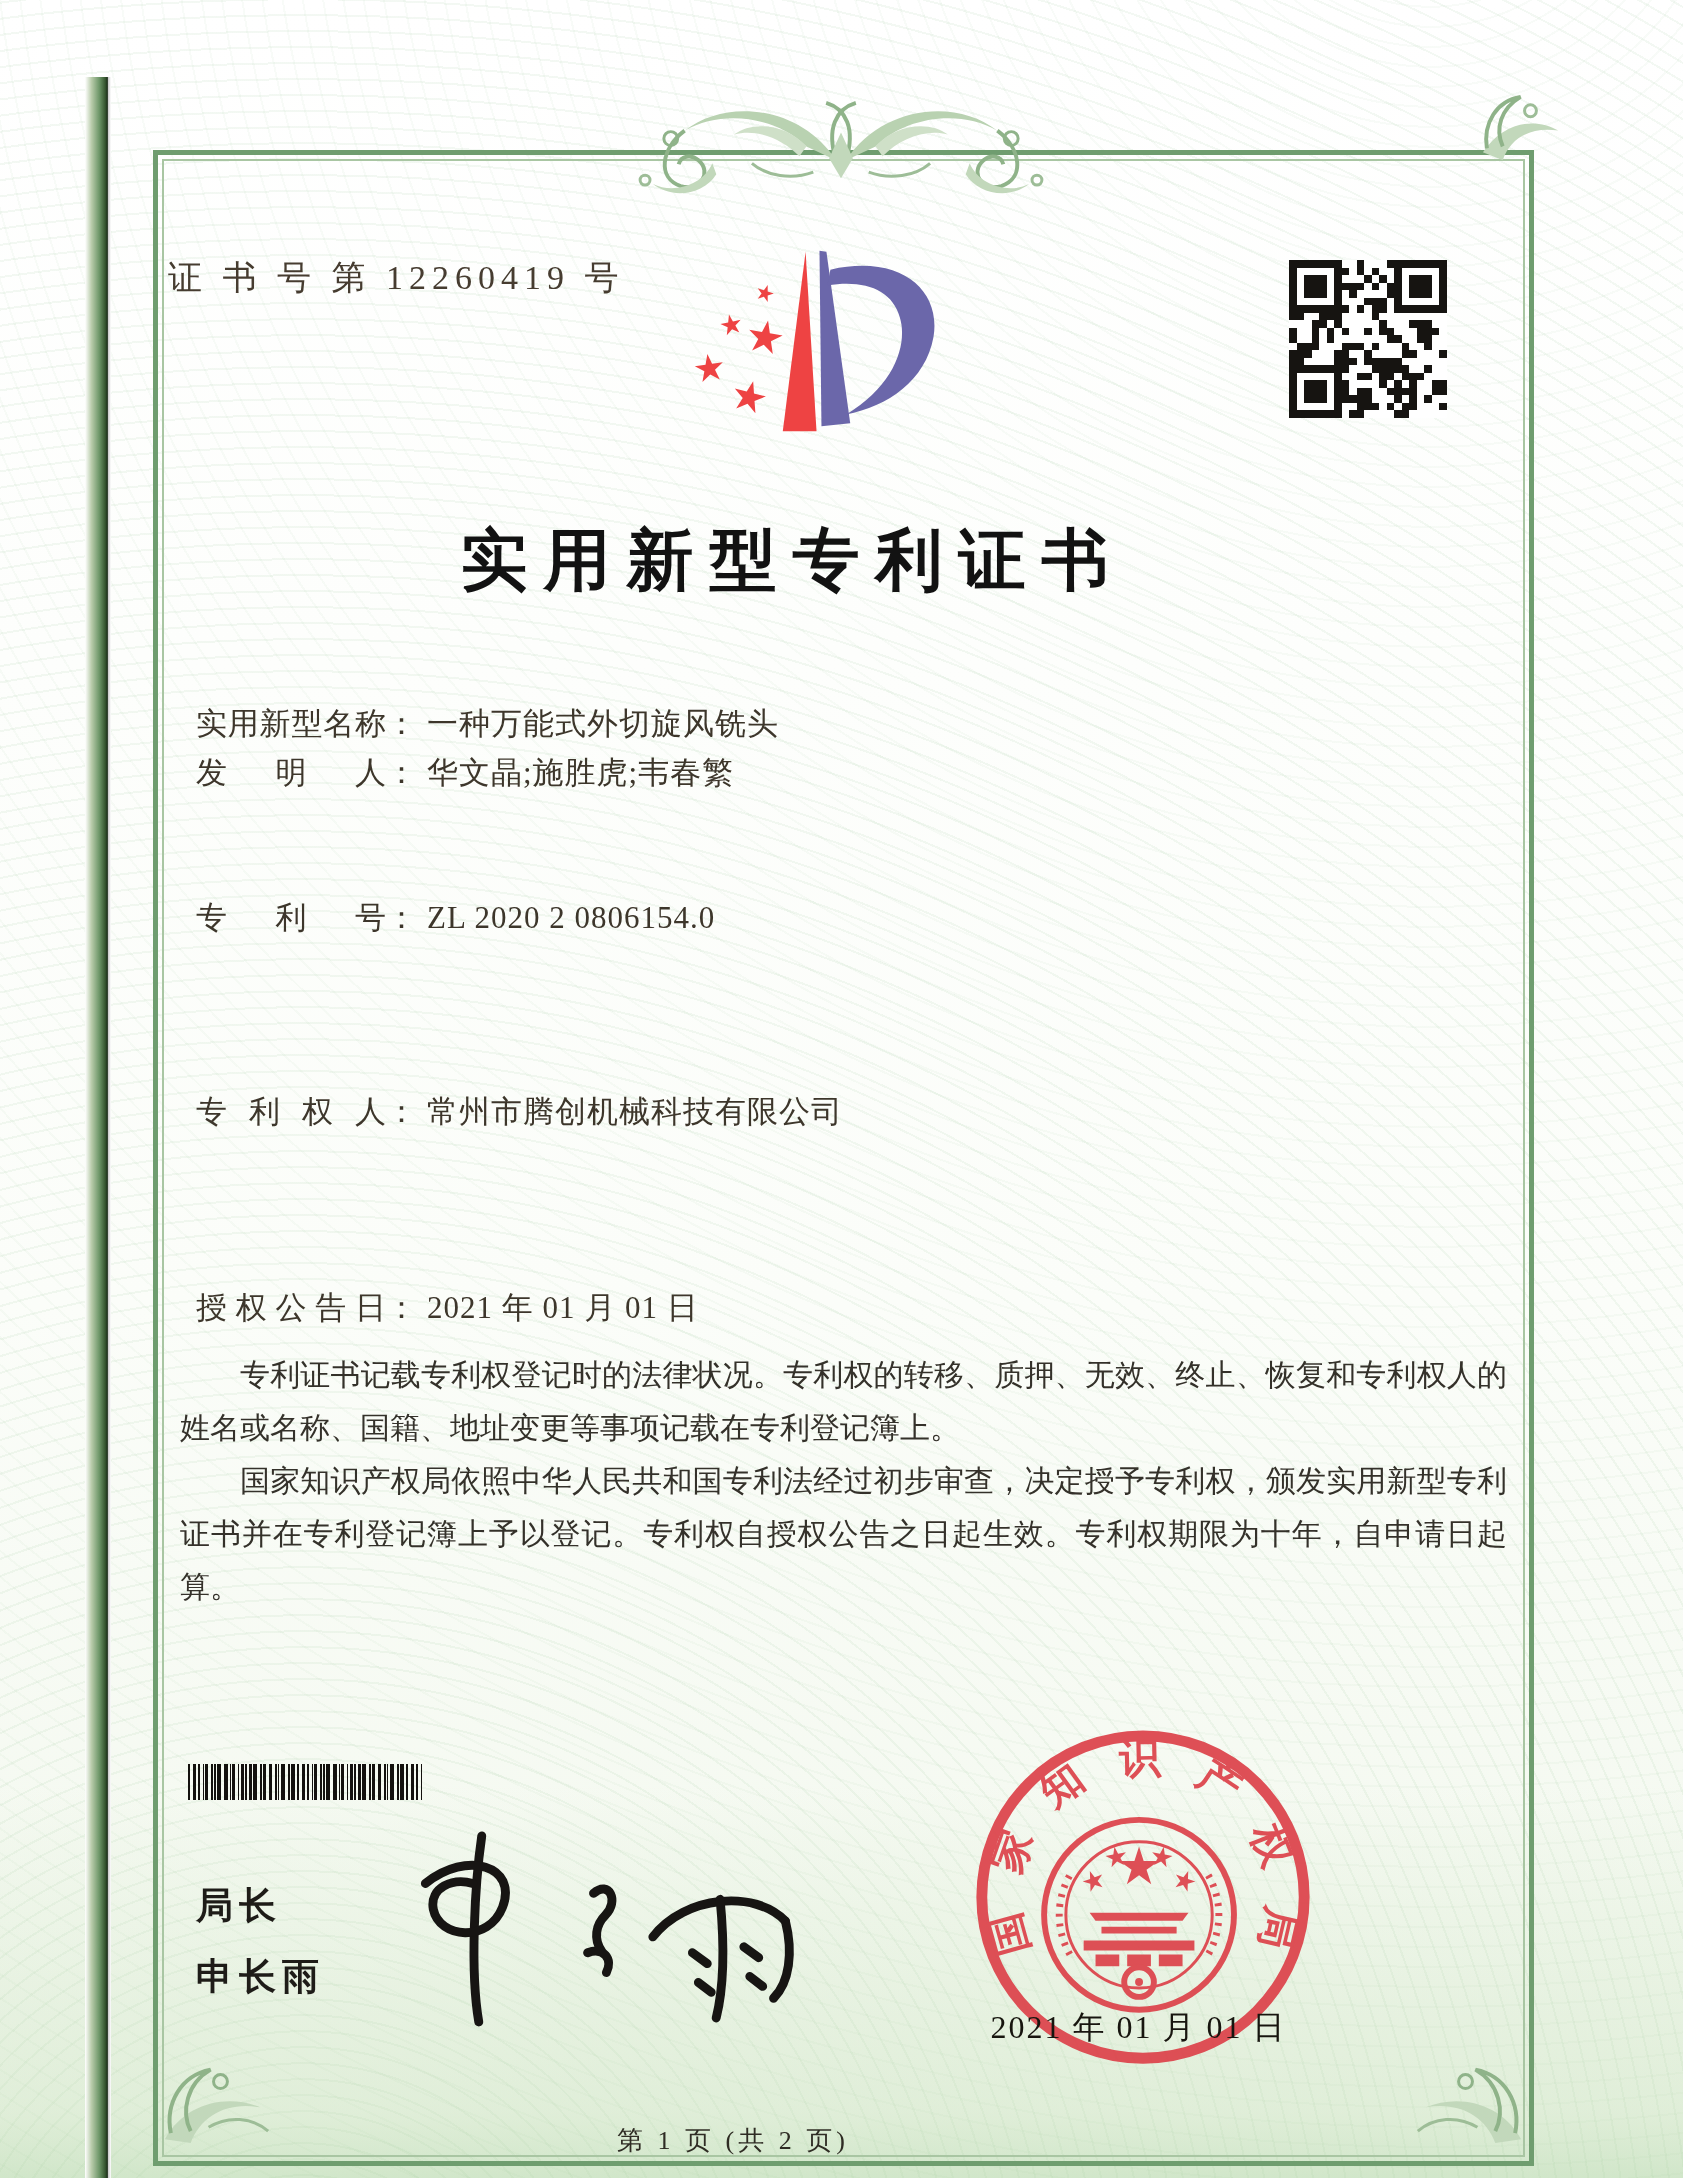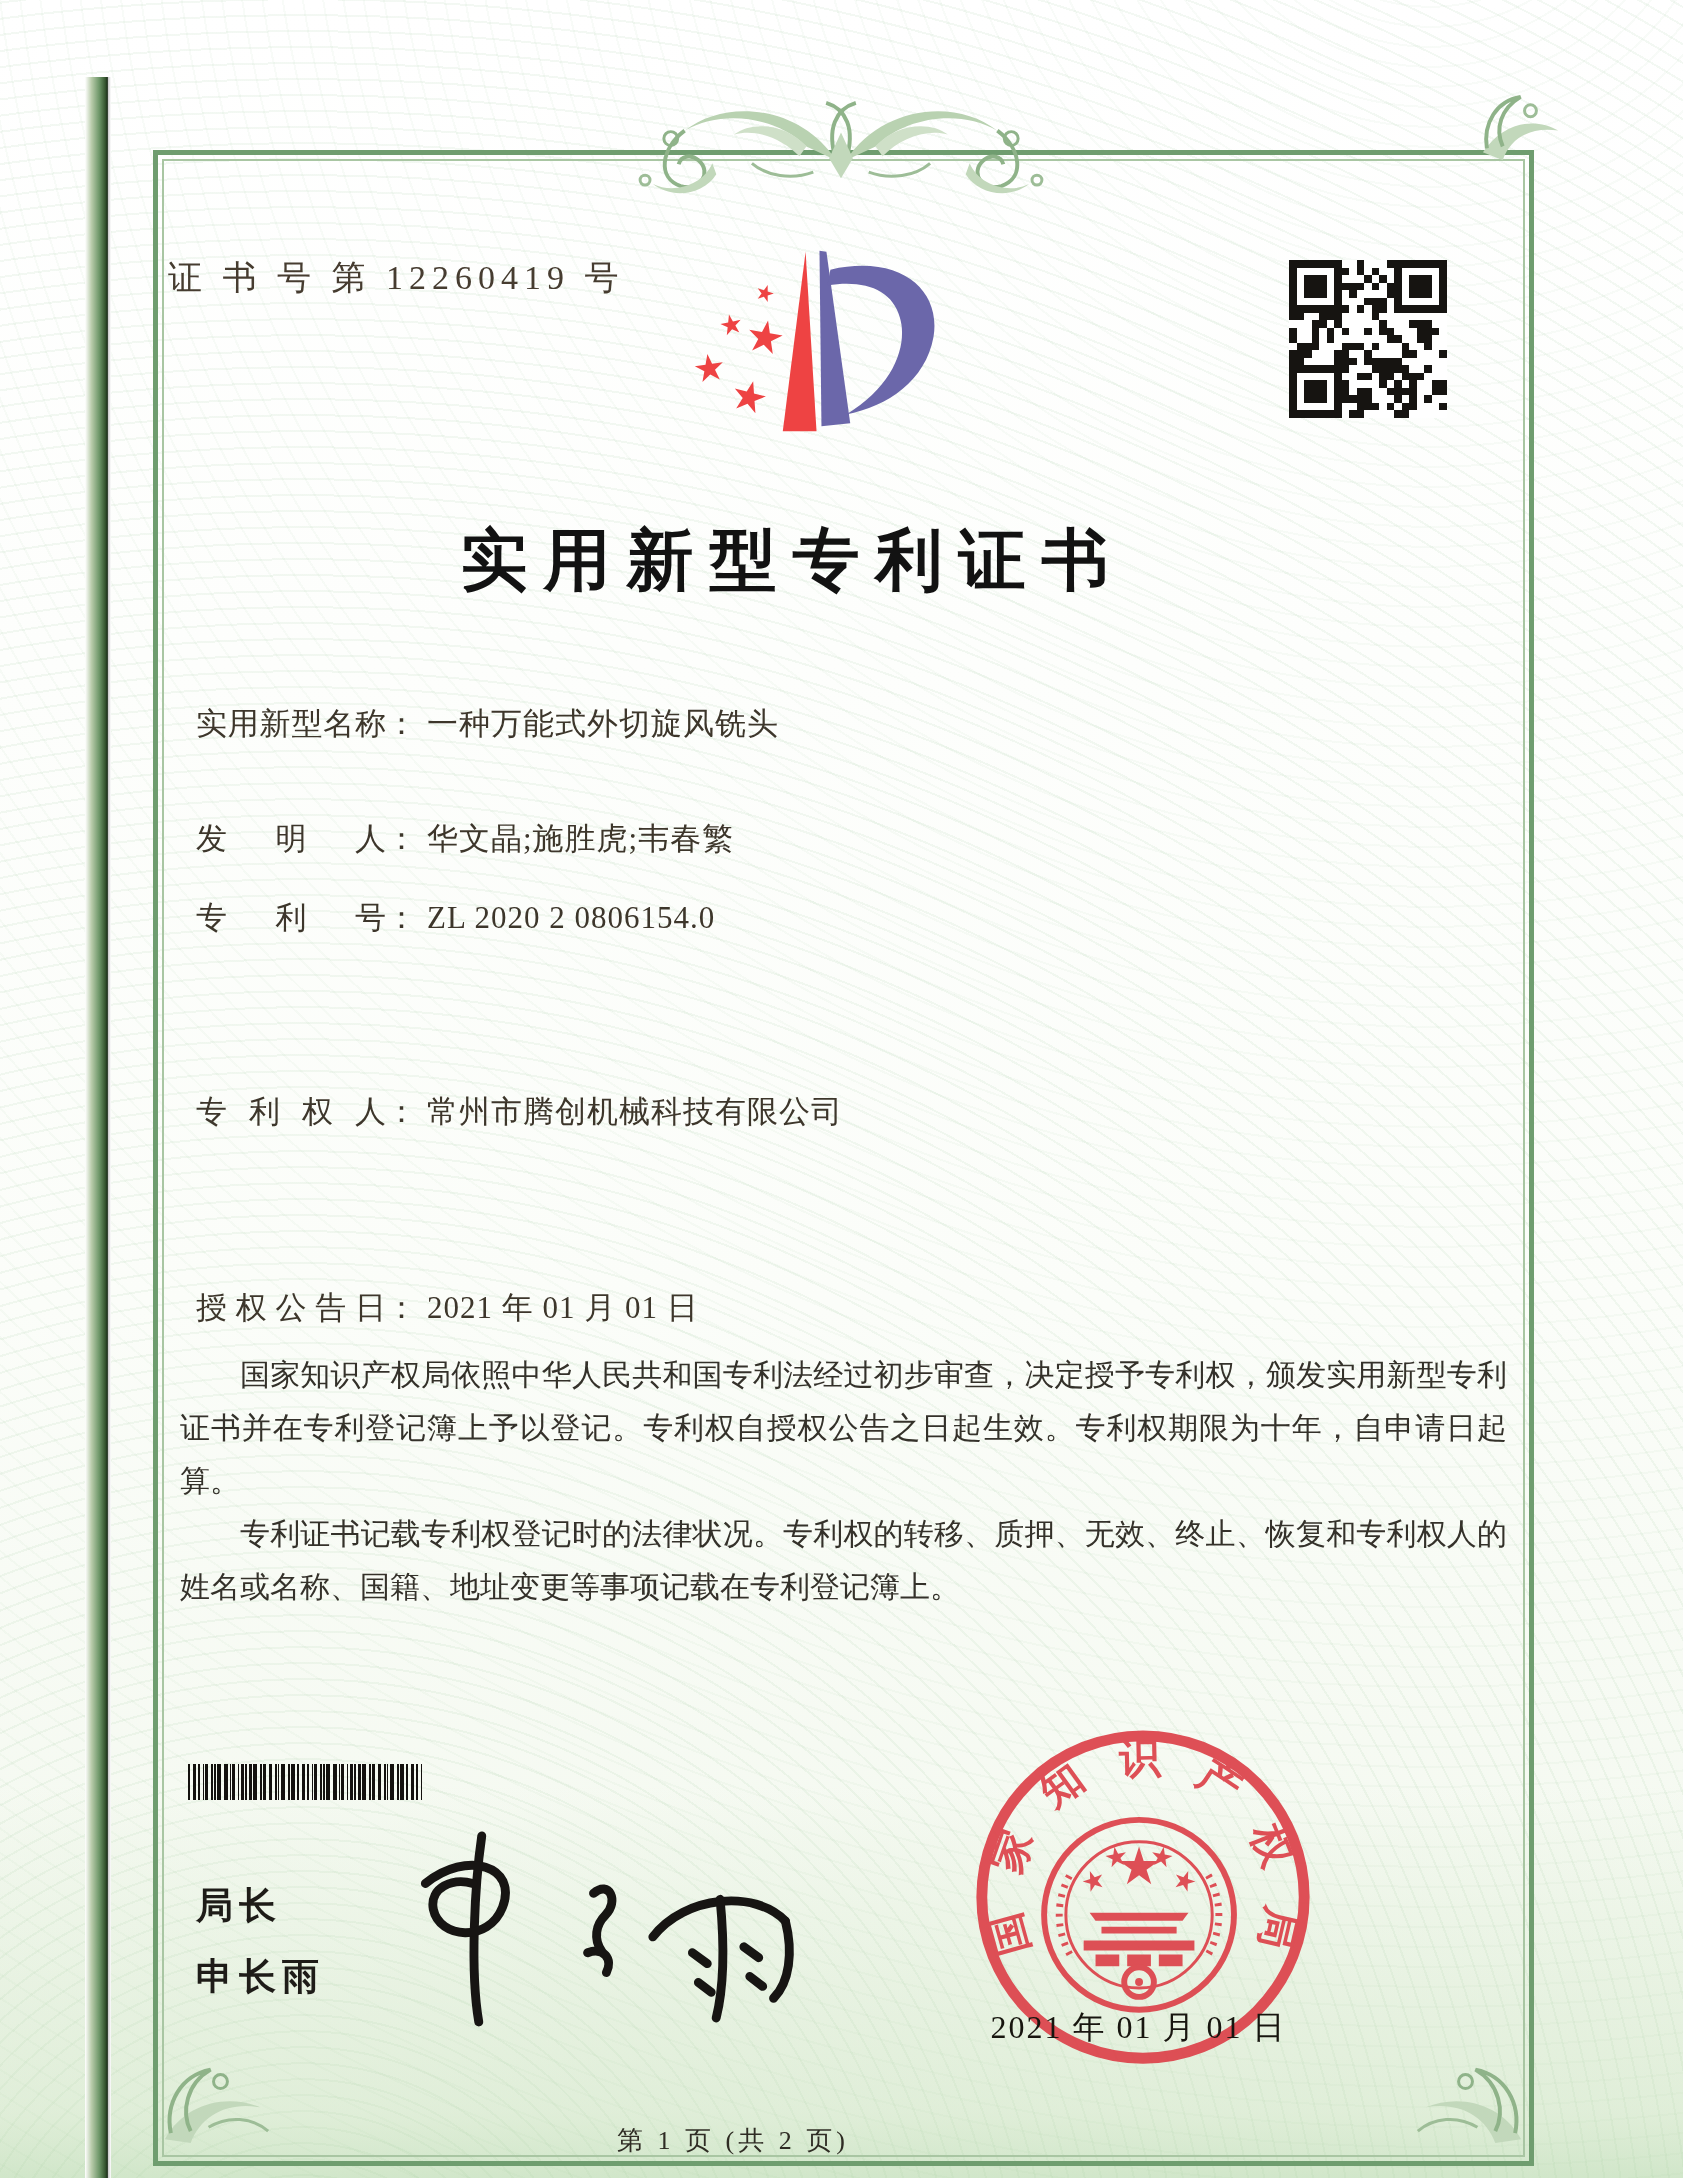--- a/index.html
+++ b/index.html
@@ -556,36 +556,36 @@
       <b></b>
       <b></b>
       <b></b>
     </div>
 
   <div class="title">实用新型专利证书</div>
 
   <div class="frow" style="top:703px">
     <span class="flabel">实用新型名称</span><span class="colon">：</span><span class="fvalue">一种万能式外切旋风铣头</span>
   </div>
-  <div class="frow" style="top:818px">
+  <div class="frow" style="top:752px">
     <span class="flabel">发明人</span><span class="colon">：</span><span class="fvalue">华文晶;施胜虎;韦春繁</span>
   </div>
   <div class="frow" style="top:897px">
     <span class="flabel">专利号</span><span class="colon">：</span><span class="fvalue">ZL 2020 2 0806154.0</span>
   </div>
   <div class="frow" style="top:1091px">
     <span class="flabel">专利权人</span><span class="colon">：</span><span class="fvalue">常州市腾创机械科技有限公司</span>
   </div>
   <div class="frow" style="top:1287px">
     <span class="flabel">授权公告日</span><span class="colon">：</span><span class="fvalue">2021 年 01 月 01 日</span>
   </div>
 
   <div class="body-text">
+    <p>专利证书记载专利权登记时的法律状况。专利权的转移、质押、无效、终止、恢复和专利权人的姓名或名称、国籍、地址变更等事项记载在专利登记簿上。</p>
     <p>国家知识产权局依照中华人民共和国专利法经过初步审查，决定授予专利权，颁发实用新型专利证书并在专利登记簿上予以登记。专利权自授权公告之日起生效。专利权期限为十年，自申请日起算。</p>
-    <p>专利证书记载专利权登记时的法律状况。专利权的转移、质押、无效、终止、恢复和专利权人的姓名或名称、国籍、地址变更等事项记载在专利登记簿上。</p>
   </div>
 
   <div class="barcode"><i style="width: 2px; margin-right: 3px;"></i><i style="width: 3px; margin-right: 2px;"></i><i style="width: 2px; margin-right: 3px;"></i><i style="width: 1px; margin-right: 1px;"></i><i style="width: 3px; margin-right: 3px;"></i><i style="width: 2px; margin-right: 1px;"></i><i style="width: 2px; margin-right: 1px;"></i><i style="width: 4px; margin-right: 3px;"></i><i style="width: 4px; margin-right: 2px;"></i><i style="width: 1px; margin-right: 1px;"></i><i style="width: 3px; margin-right: 3px;"></i><i style="width: 1px; margin-right: 2px;"></i><i style="width: 3px; margin-right: 1px;"></i><i style="width: 2px; margin-right: 2px;"></i><i style="width: 3px; margin-right: 1px;"></i><i style="width: 4px; margin-right: 3px;"></i><i style="width: 2px; margin-right: 1px;"></i><i style="width: 3px; margin-right: 3px;"></i><i style="width: 3px; margin-right: 3px;"></i><i style="width: 2px; margin-right: 1px;"></i><i style="width: 1px; margin-right: 2px;"></i><i style="width: 4px; margin-right: 3px;"></i><i style="width: 2px; margin-right: 1px;"></i><i style="width: 4px; margin-right: 2px;"></i><i style="width: 2px; margin-right: 3px;"></i><i style="width: 3px; margin-right: 2px;"></i><i style="width: 2px; margin-right: 3px;"></i><i style="width: 1px; margin-right: 1px;"></i><i style="width: 3px; margin-right: 3px;"></i><i style="width: 2px; margin-right: 1px;"></i><i style="width: 2px; margin-right: 1px;"></i><i style="width: 4px; margin-right: 3px;"></i><i style="width: 4px; margin-right: 2px;"></i><i style="width: 1px; margin-right: 1px;"></i><i style="width: 3px; margin-right: 3px;"></i><i style="width: 1px; margin-right: 2px;"></i><i style="width: 3px; margin-right: 1px;"></i><i style="width: 2px; margin-right: 2px;"></i><i style="width: 3px; margin-right: 1px;"></i><i style="width: 4px; margin-right: 3px;"></i><i style="width: 2px; margin-right: 1px;"></i><i style="width: 3px; margin-right: 3px;"></i><i style="width: 3px; margin-right: 3px;"></i><i style="width: 2px; margin-right: 1px;"></i><i style="width: 1px; margin-right: 2px;"></i><i style="width: 4px; margin-right: 3px;"></i><i style="width: 2px; margin-right: 1px;"></i><i style="width: 4px; margin-right: 2px;"></i><i style="width: 2px; margin-right: 3px;"></i><i style="width: 3px; margin-right: 2px;"></i><i style="width: 2px; margin-right: 3px;"></i><i style="width: 1px; margin-right: 1px;"></i></div>
 
   <div class="officer" style="top:1881px">局长</div>
   <div class="officer" style="top:1952px">申长雨</div>
 
   <svg class="sig" width="455" height="213" viewBox="0 0 460 215">
     <g fill="none" stroke="#171513" stroke-width="9" stroke-linecap="round">
       <path d="M115,14 C108,62 103,150 112,202"></path>

